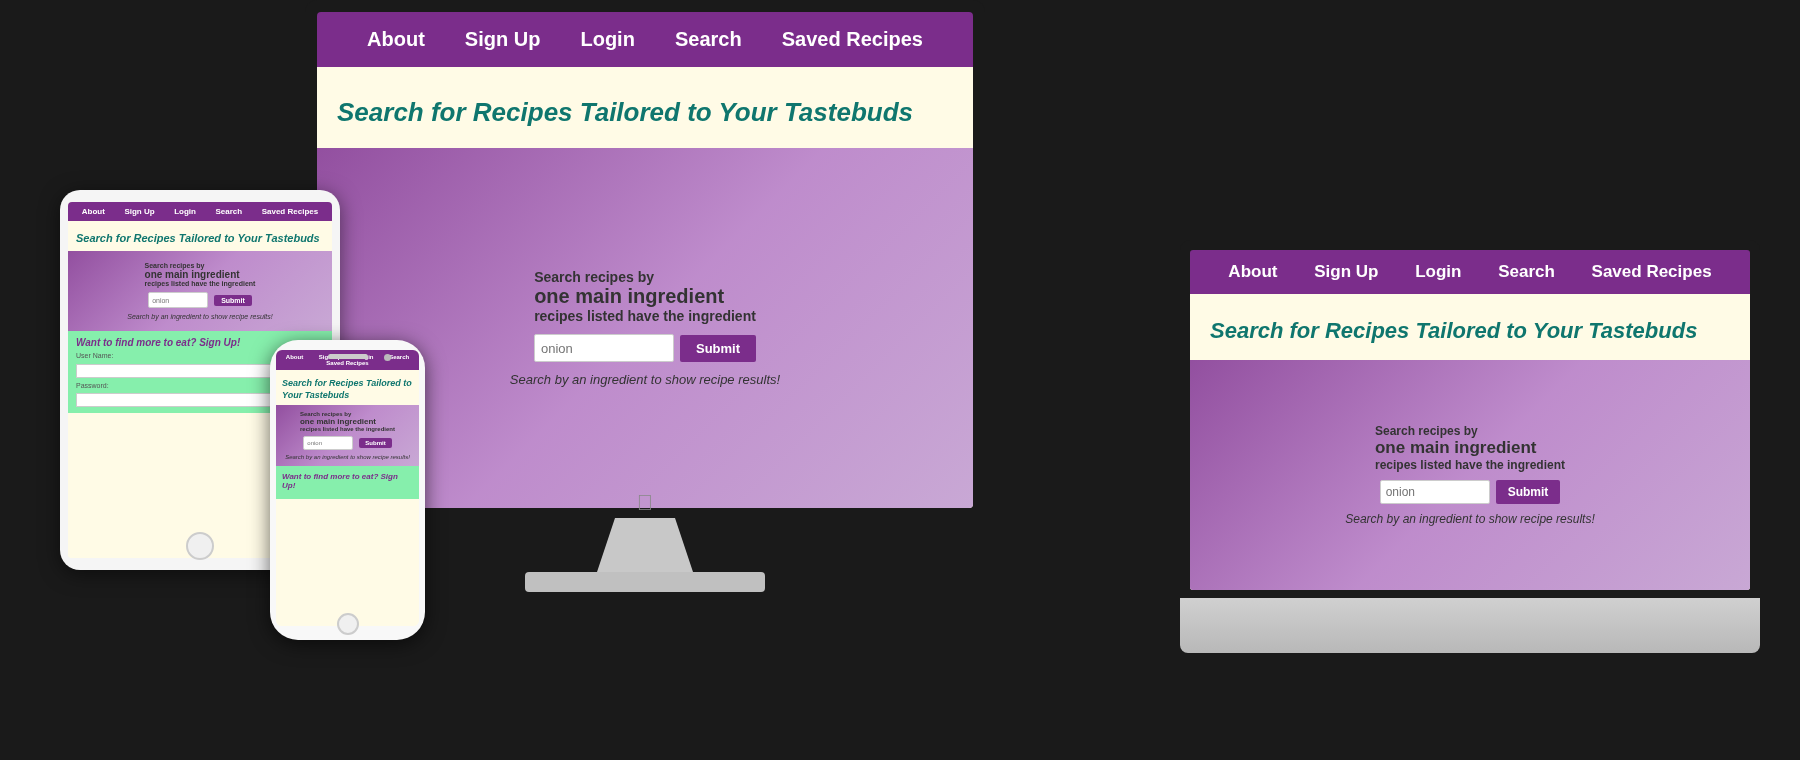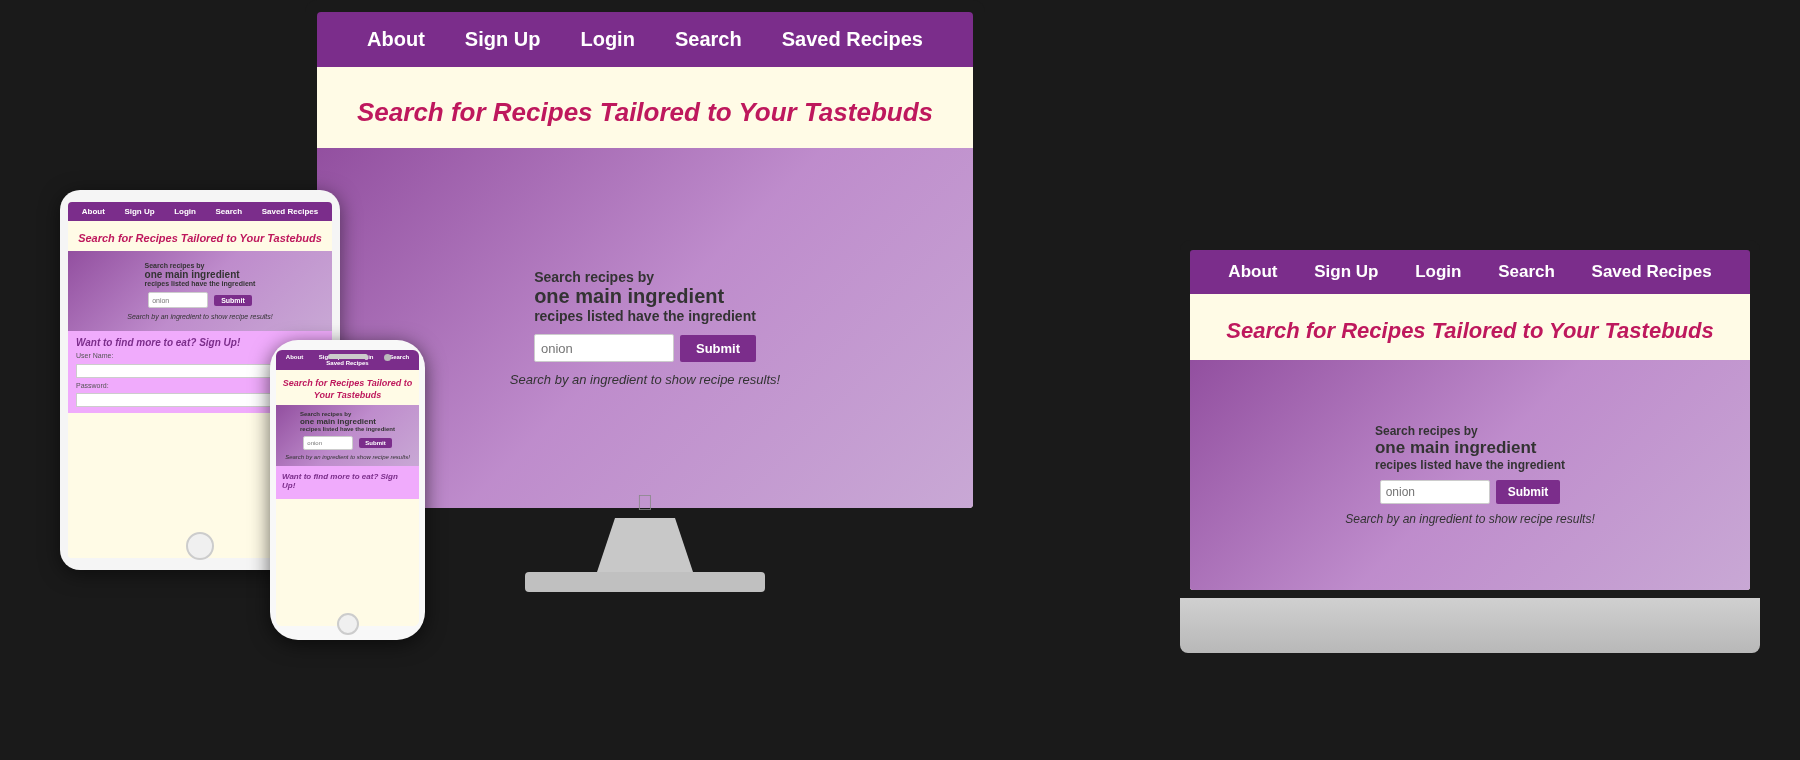--- a/index.html
+++ b/index.html
@@ -197,24 +197,24 @@
       color: white;
       text-decoration: none;
       font-weight: bold;
       white-space: nowrap;
     }
     .app-body {
       background: #fffbe6;
       flex: 1;
     }
     .app-hero-title {
-      color: #be185d;
+      color: #0f766e;
       font-style: italic;
       font-weight: bold;
-      text-align: center;
+      text-align: left;
       border-radius: 8px;
     }
     .app-search-section {
       background: linear-gradient(135deg, rgba(123,45,139,0.7) 0%, rgba(180,120,200,0.5) 50%, rgba(200,180,220,0.4) 100%);
       background-color: #c9a0d0;
     }
     .app-search-instruction {
       text-align: left;
       font-weight: bold;
       color: #333;
@@ -240,21 +240,21 @@
       border: none;
       cursor: pointer;
       font-weight: bold;
       border-radius: 2px;
     }
     .app-result-text {
       color: #333;
       font-style: italic;
     }
     .app-signup-section {
-      background: #f0abfc;
+      background: #86efac;
     }
     .app-signup-title {
       color: #7b2d8b;
       font-style: italic;
       font-weight: bold;
     }
     .app-form-label {
       color: #555;
     }
     .app-form-input {

